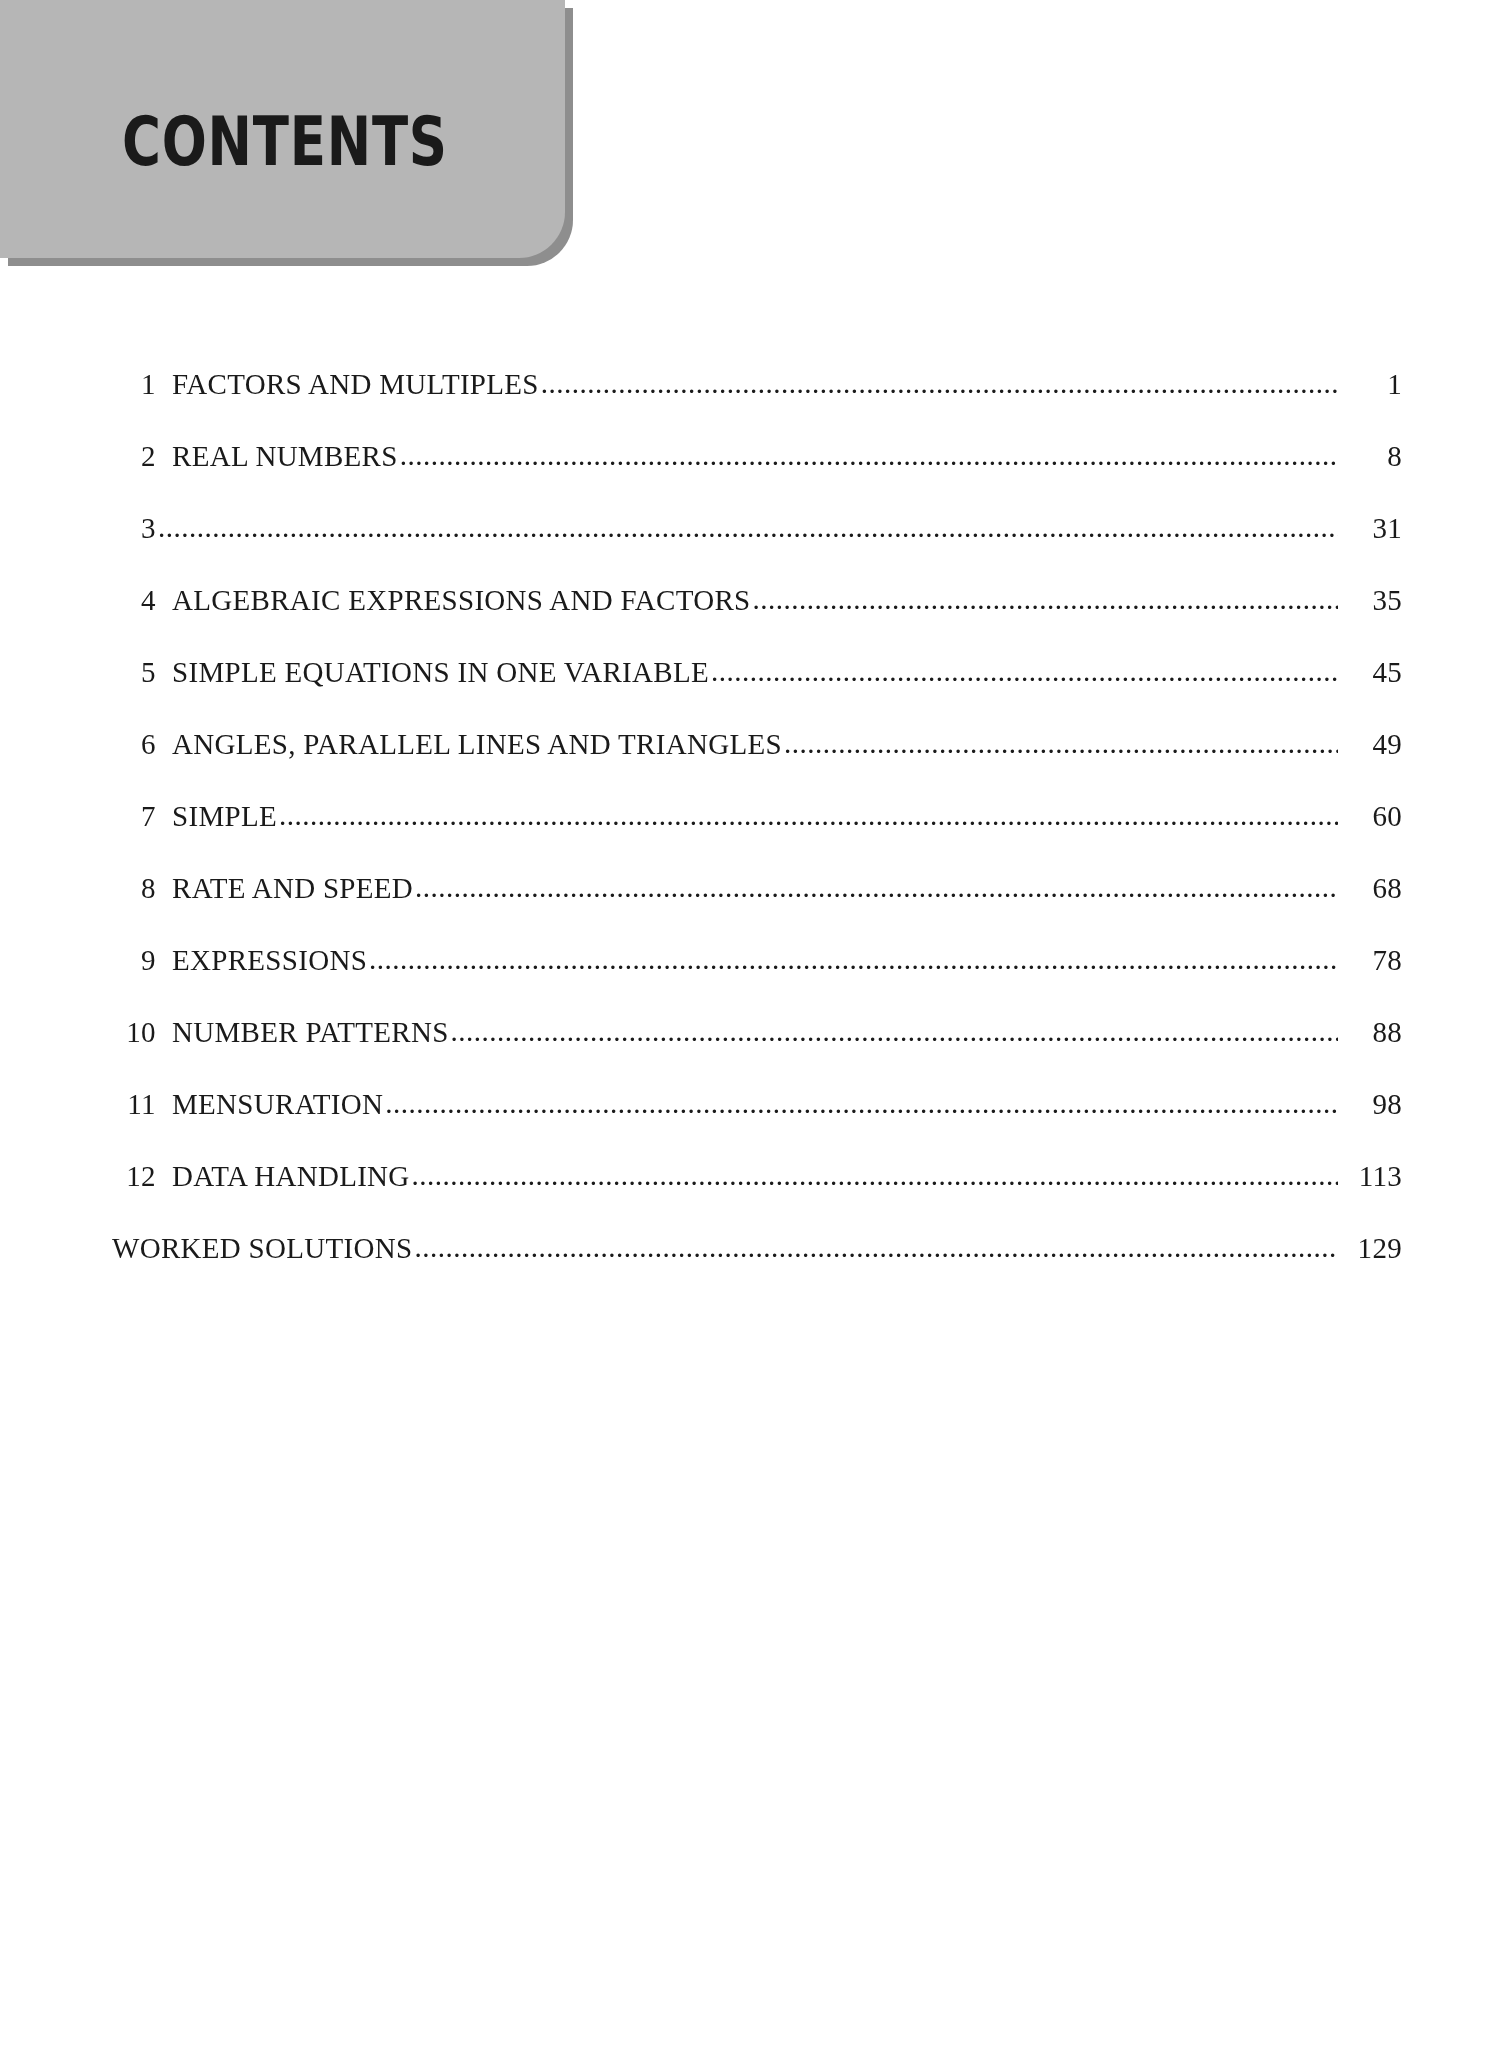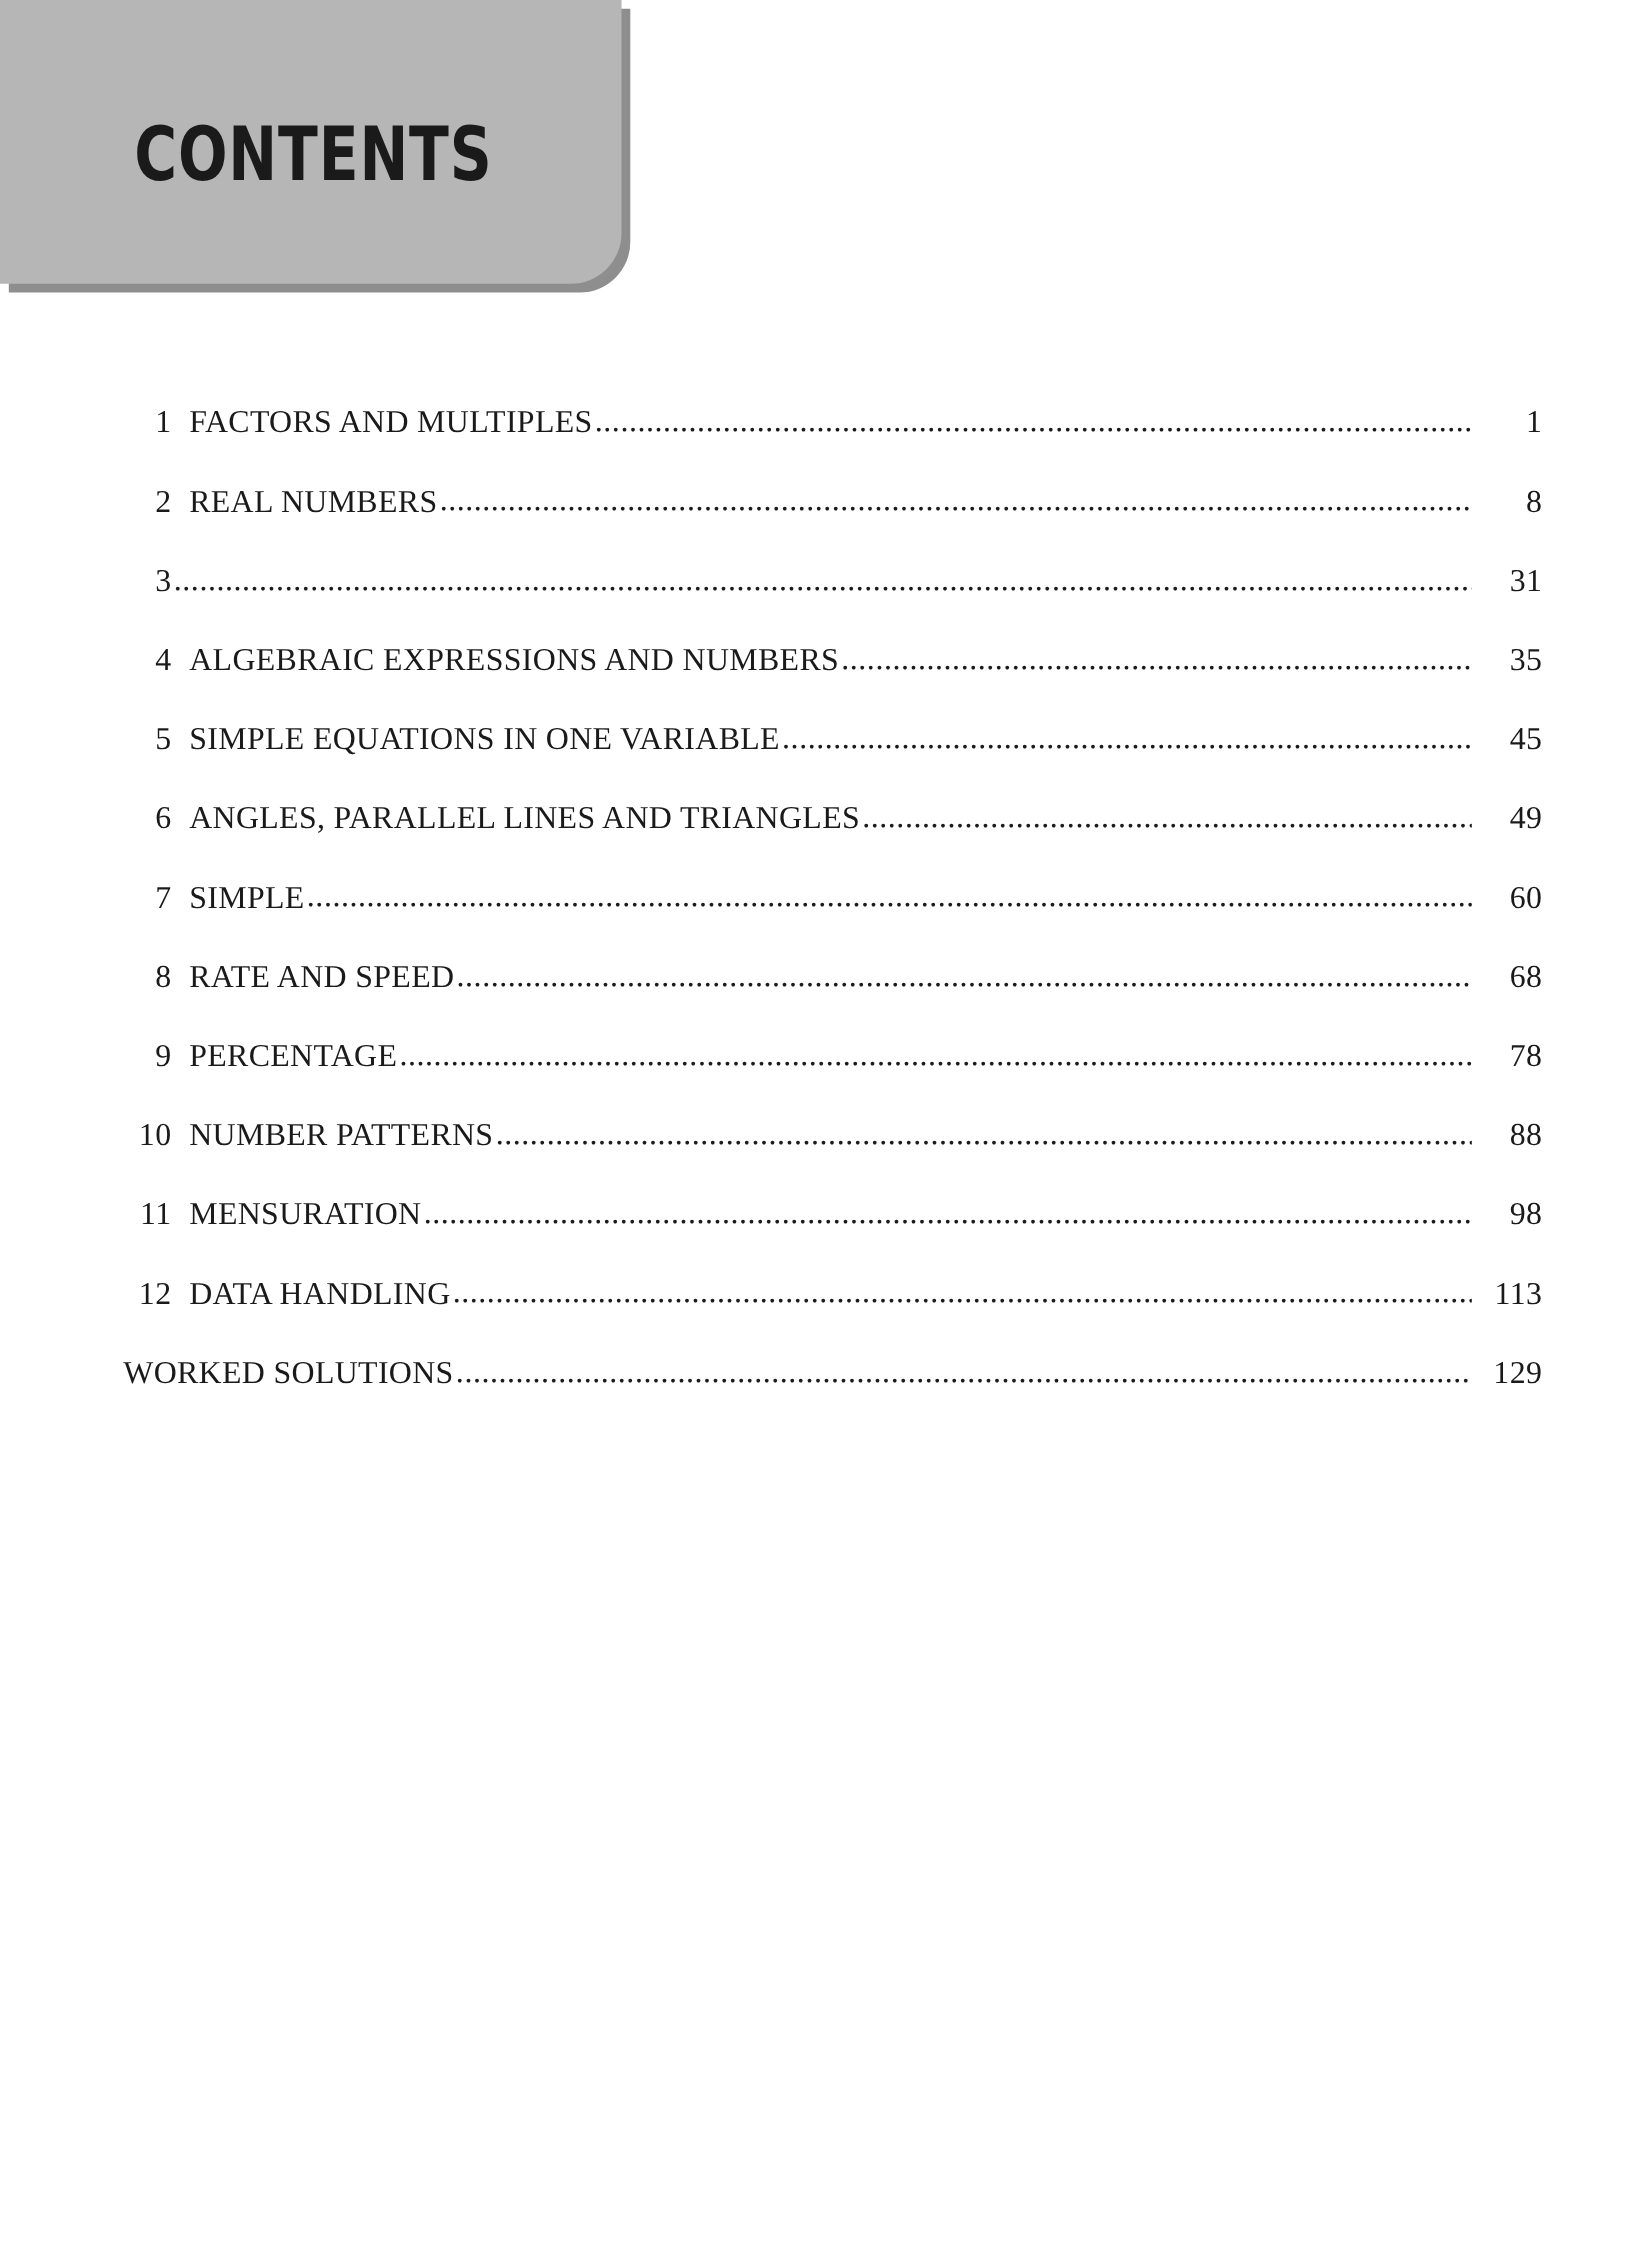--- a/index.html
+++ b/index.html
@@ -122,21 +122,21 @@
       <span class="toc-dots">............................................................................................................................................................</span>
       <span class="toc-page">8</span>
     </div>
     <div class="toc-row">
       <span class="toc-num">3</span>
       <span class="toc-dots">............................................................................................................................................................</span>
       <span class="toc-page">31</span>
     </div>
     <div class="toc-row">
       <span class="toc-num">4</span>
-      <span class="toc-label">ALGEBRAIC EXPRESSIONS AND NUMBERS</span>
+      <span class="toc-label">ALGEBRAIC EXPRESSIONS AND FACTORS</span>
       <span class="toc-dots">............................................................................................................................................................</span>
       <span class="toc-page">35</span>
     </div>
     <div class="toc-row">
       <span class="toc-num">5</span>
       <span class="toc-label">SIMPLE EQUATIONS IN ONE VARIABLE</span>
       <span class="toc-dots">............................................................................................................................................................</span>
       <span class="toc-page">45</span>
     </div>
     <div class="toc-row">
@@ -152,21 +152,21 @@
       <span class="toc-page">60</span>
     </div>
     <div class="toc-row">
       <span class="toc-num">8</span>
       <span class="toc-label">RATE AND SPEED</span>
       <span class="toc-dots">............................................................................................................................................................</span>
       <span class="toc-page">68</span>
     </div>
     <div class="toc-row">
       <span class="toc-num">9</span>
-      <span class="toc-label">PERCENTAGE</span>
+      <span class="toc-label">EXPRESSIONS</span>
       <span class="toc-dots">............................................................................................................................................................</span>
       <span class="toc-page">78</span>
     </div>
     <div class="toc-row">
       <span class="toc-num">10</span>
       <span class="toc-label">NUMBER PATTERNS</span>
       <span class="toc-dots">............................................................................................................................................................</span>
       <span class="toc-page">88</span>
     </div>
     <div class="toc-row">

